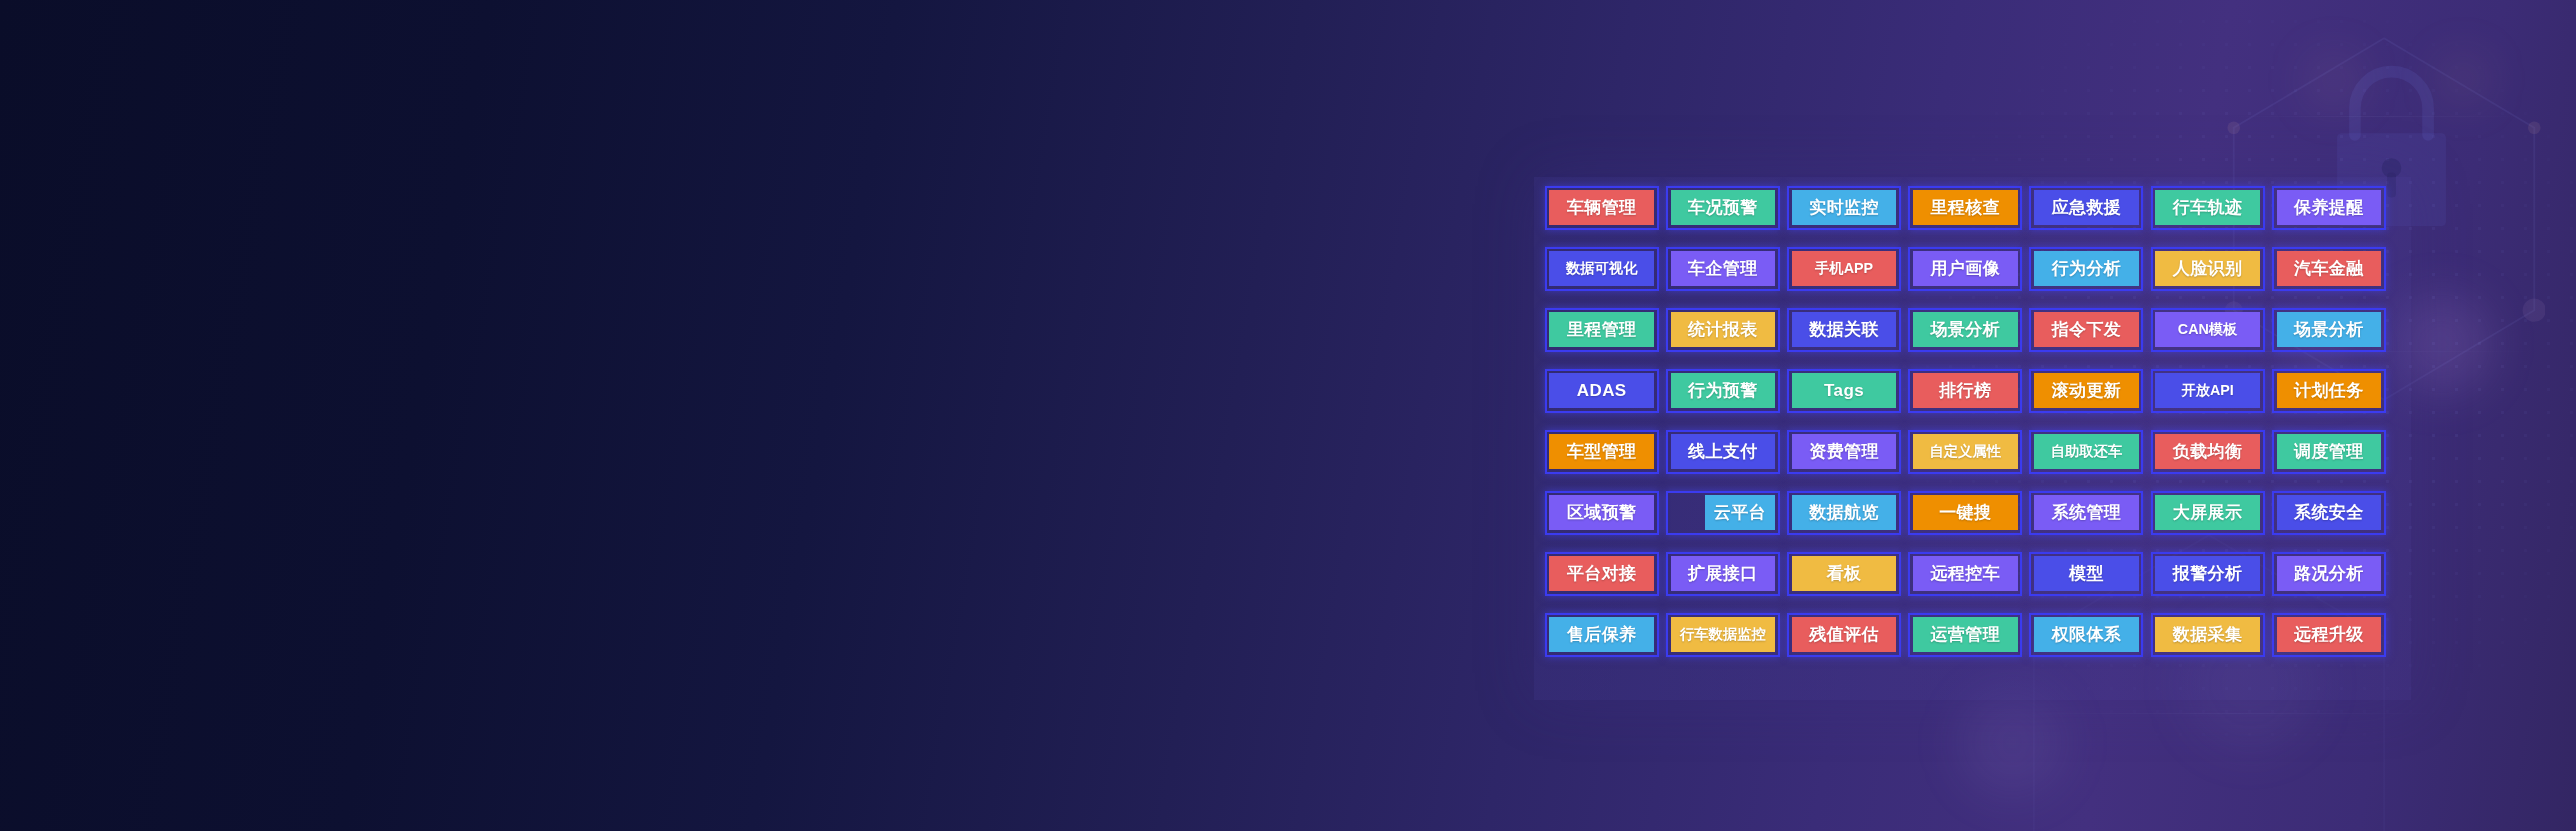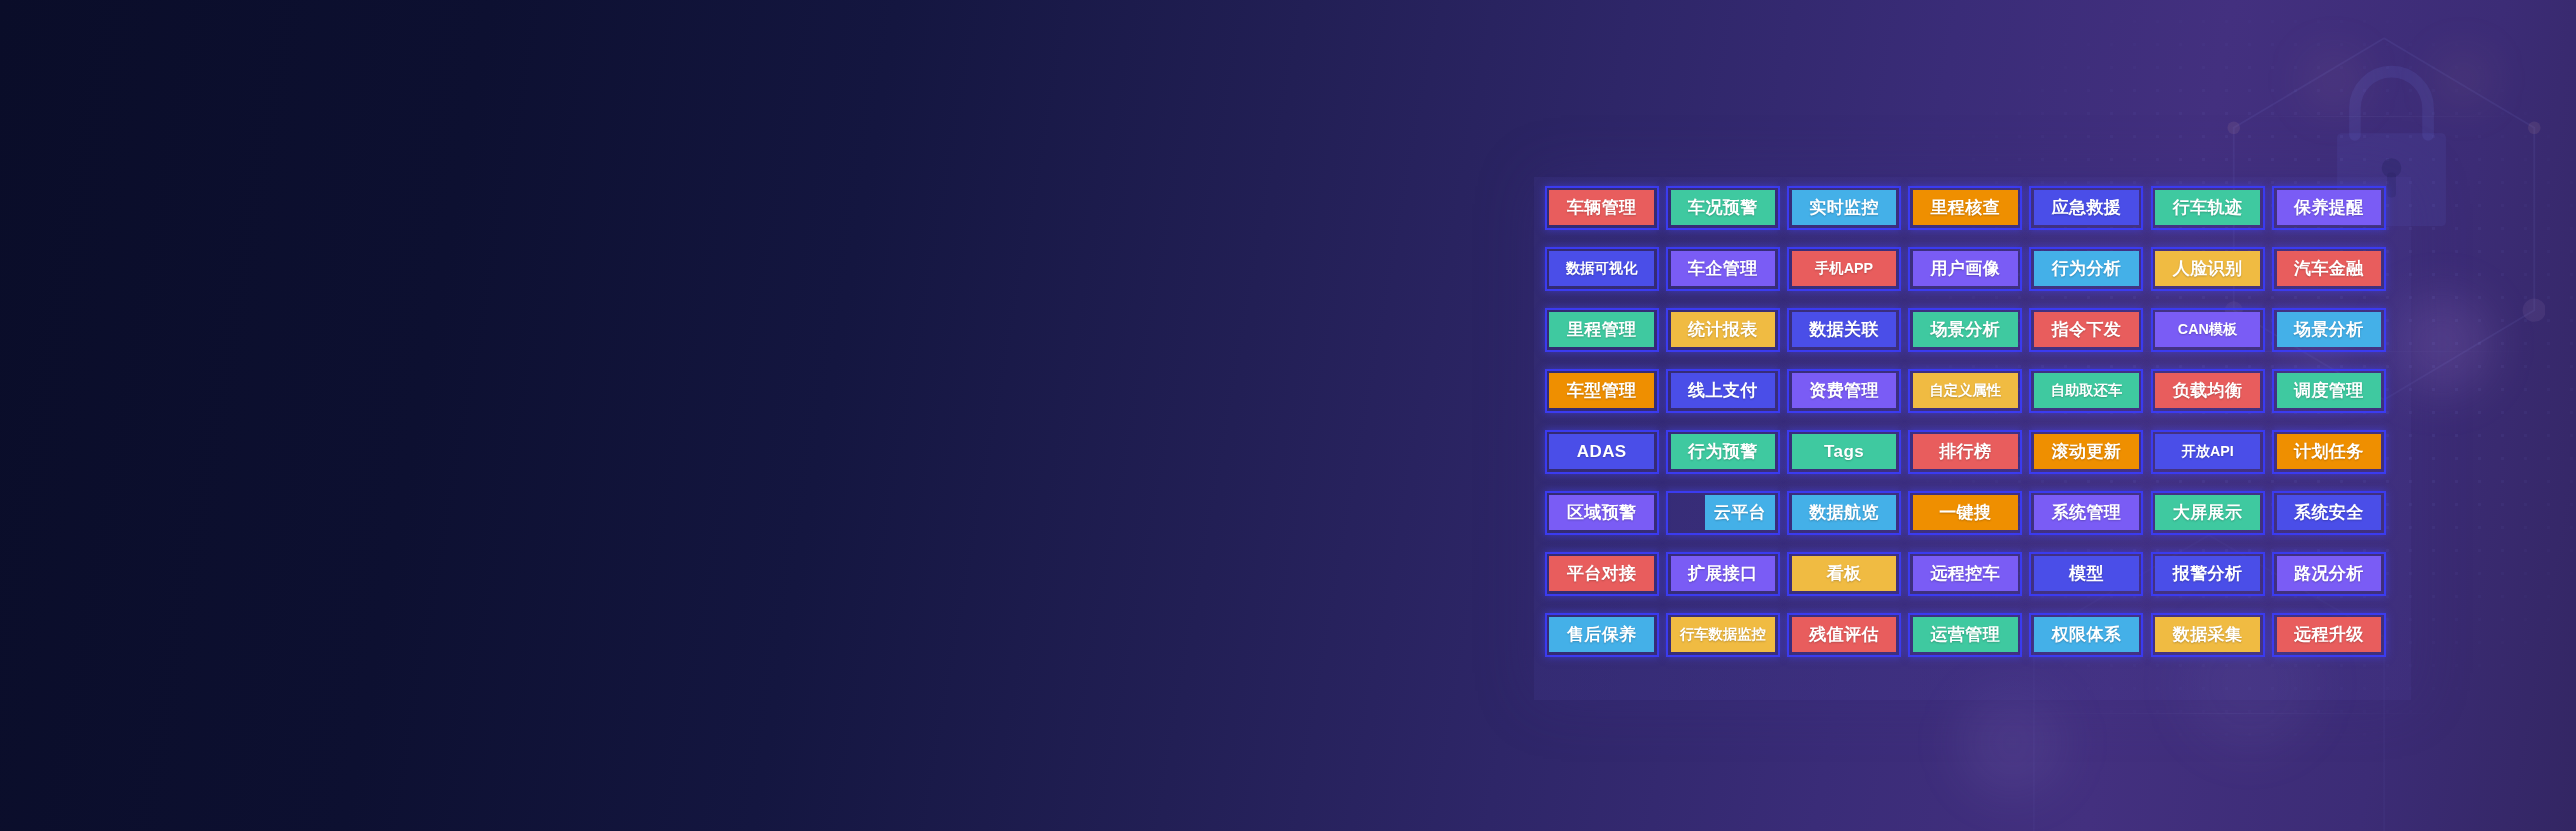--- a/index.html
+++ b/index.html
@@ -254,20 +254,43 @@
         </div>
         <div class="tag-cell">
           <div class="tag-fill tight" style="background: rgb(122, 92, 245);">CAN模板</div>
         </div>
         <div class="tag-cell">
           <div class="tag-fill" style="background: rgb(68, 176, 232);">场景分析</div>
         </div>
       </div>
       <div class="tag-row">
         <div class="tag-cell">
+          <div class="tag-fill" style="background: rgb(74, 78, 232);">ADAS</div>
+        </div>
+        <div class="tag-cell">
+          <div class="tag-fill" style="background: rgb(63, 201, 160);">行为预警</div>
+        </div>
+        <div class="tag-cell">
+          <div class="tag-fill" style="background: rgb(63, 201, 160);">Tags</div>
+        </div>
+        <div class="tag-cell">
+          <div class="tag-fill" style="background: rgb(232, 93, 93);">排行榜</div>
+        </div>
+        <div class="tag-cell">
+          <div class="tag-fill" style="background: rgb(239, 143, 0);">滚动更新</div>
+        </div>
+        <div class="tag-cell">
+          <div class="tag-fill tight" style="background: rgb(74, 78, 232);">开放API</div>
+        </div>
+        <div class="tag-cell">
+          <div class="tag-fill" style="background: rgb(239, 143, 0);">计划任务</div>
+        </div>
+      </div>
+      <div class="tag-row">
+        <div class="tag-cell">
           <div class="tag-fill" style="background: rgb(239, 143, 0);">车型管理</div>
         </div>
         <div class="tag-cell">
           <div class="tag-fill" style="background: rgb(74, 78, 232);">线上支付</div>
         </div>
         <div class="tag-cell">
           <div class="tag-fill" style="background: rgb(122, 92, 245);">资费管理</div>
         </div>
         <div class="tag-cell">
           <div class="tag-fill tight" style="background: rgb(240, 187, 66);">自定义属性</div>
@@ -277,43 +300,20 @@
         </div>
         <div class="tag-cell">
           <div class="tag-fill" style="background: rgb(232, 93, 93);">负载均衡</div>
         </div>
         <div class="tag-cell">
           <div class="tag-fill" style="background: rgb(63, 201, 160);">调度管理</div>
         </div>
       </div>
       <div class="tag-row">
         <div class="tag-cell">
-          <div class="tag-fill" style="background: rgb(74, 78, 232);">ADAS</div>
-        </div>
-        <div class="tag-cell">
-          <div class="tag-fill" style="background: rgb(63, 201, 160);">行为预警</div>
-        </div>
-        <div class="tag-cell">
-          <div class="tag-fill" style="background: rgb(63, 201, 160);">Tags</div>
-        </div>
-        <div class="tag-cell">
-          <div class="tag-fill" style="background: rgb(232, 93, 93);">排行榜</div>
-        </div>
-        <div class="tag-cell">
-          <div class="tag-fill" style="background: rgb(239, 143, 0);">滚动更新</div>
-        </div>
-        <div class="tag-cell">
-          <div class="tag-fill tight" style="background: rgb(74, 78, 232);">开放API</div>
-        </div>
-        <div class="tag-cell">
-          <div class="tag-fill" style="background: rgb(239, 143, 0);">计划任务</div>
-        </div>
-      </div>
-      <div class="tag-row">
-        <div class="tag-cell">
           <div class="tag-fill" style="background: rgb(122, 92, 245);">区域预警</div>
         </div>
         <div class="tag-cell">
           <div class="tag-fill" style="background: rgb(68, 176, 232); margin-left: 34px;">云平台</div>
         </div>
         <div class="tag-cell">
           <div class="tag-fill" style="background: rgb(68, 176, 232);">数据航览</div>
         </div>
         <div class="tag-cell">
           <div class="tag-fill" style="background: rgb(239, 143, 0);">一键搜</div>

